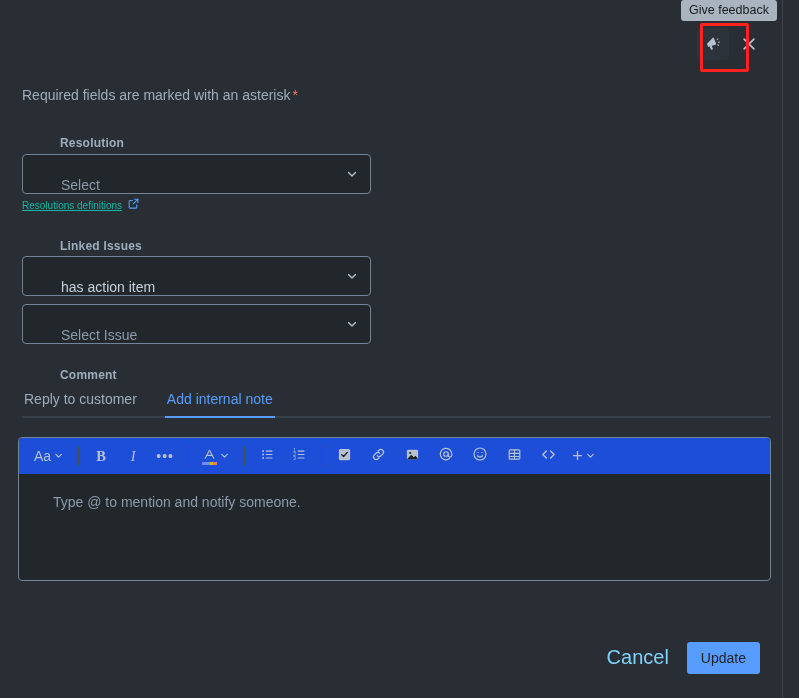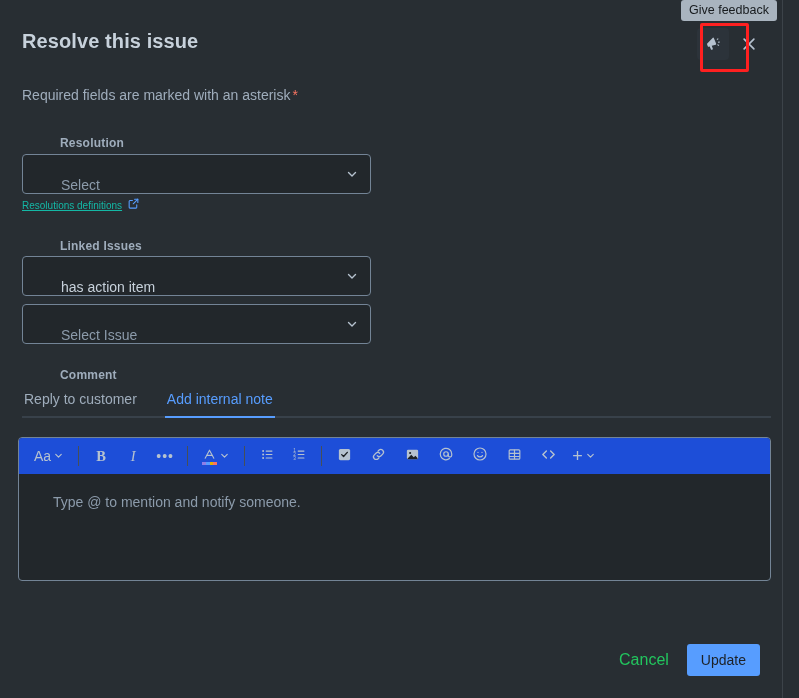--- a/index.html
+++ b/index.html
@@ -176,41 +176,40 @@
     color: #8c9bab;
   }
 
   
   .footer {
     position: absolute;
     right: 22px; bottom: 22px;
     display: flex; align-items: center; gap: 6px;
   }
   .btn-cancel {
-    font-size: 16px; color: #22c55e;
+    font-size: 20px; color: #7dd3fc;
     background: transparent; border: none;
     padding: 7px 12px; border-radius: 3px;
     cursor: pointer;
   }
   .btn-update {
     font-size: 14px; color: #1d2125;
     background: #579dff; border: none;
     padding: 8px 14px; border-radius: 3px;
     cursor: pointer; font-weight: normal;
   }
 
   .pos { position: absolute; padding-left: 38px; }
 </style>
 </head>
 <body>
 
 <div id="root">
   <div class="modal">
 
-    <div class="hdr">Resolve this issue</div>
 
     <div class="hdr-actions">
       <div class="icon-btn active">
         <span>
           <svg width="17" height="17" viewBox="0 0 24 24" fill="#b6c2cf">
             <path d="M3.5 10.2c-.5.3-.8.9-.6 1.5l1 2.6c.2.6.9.9 1.5.8l1.3-.3 1.7 4.2c.2.5.8.7 1.2.5l1-.4c.5-.2.7-.8.5-1.2l-1.6-4 5.6-1.5c.6-.2.9-.8.7-1.4L12.6 3c-.2-.6-.9-.9-1.5-.7L3.5 10.2z"></path>
             <path d="M16.4 4.6l1.9-1.6.9 1.1-1.9 1.6zM18.3 8.1l2.5-.3.2 1.4-2.5.3zM17.9 11.5l2.2 1.2-.7 1.3-2.2-1.2z"></path>
           </svg>
         </span>
       </div>

